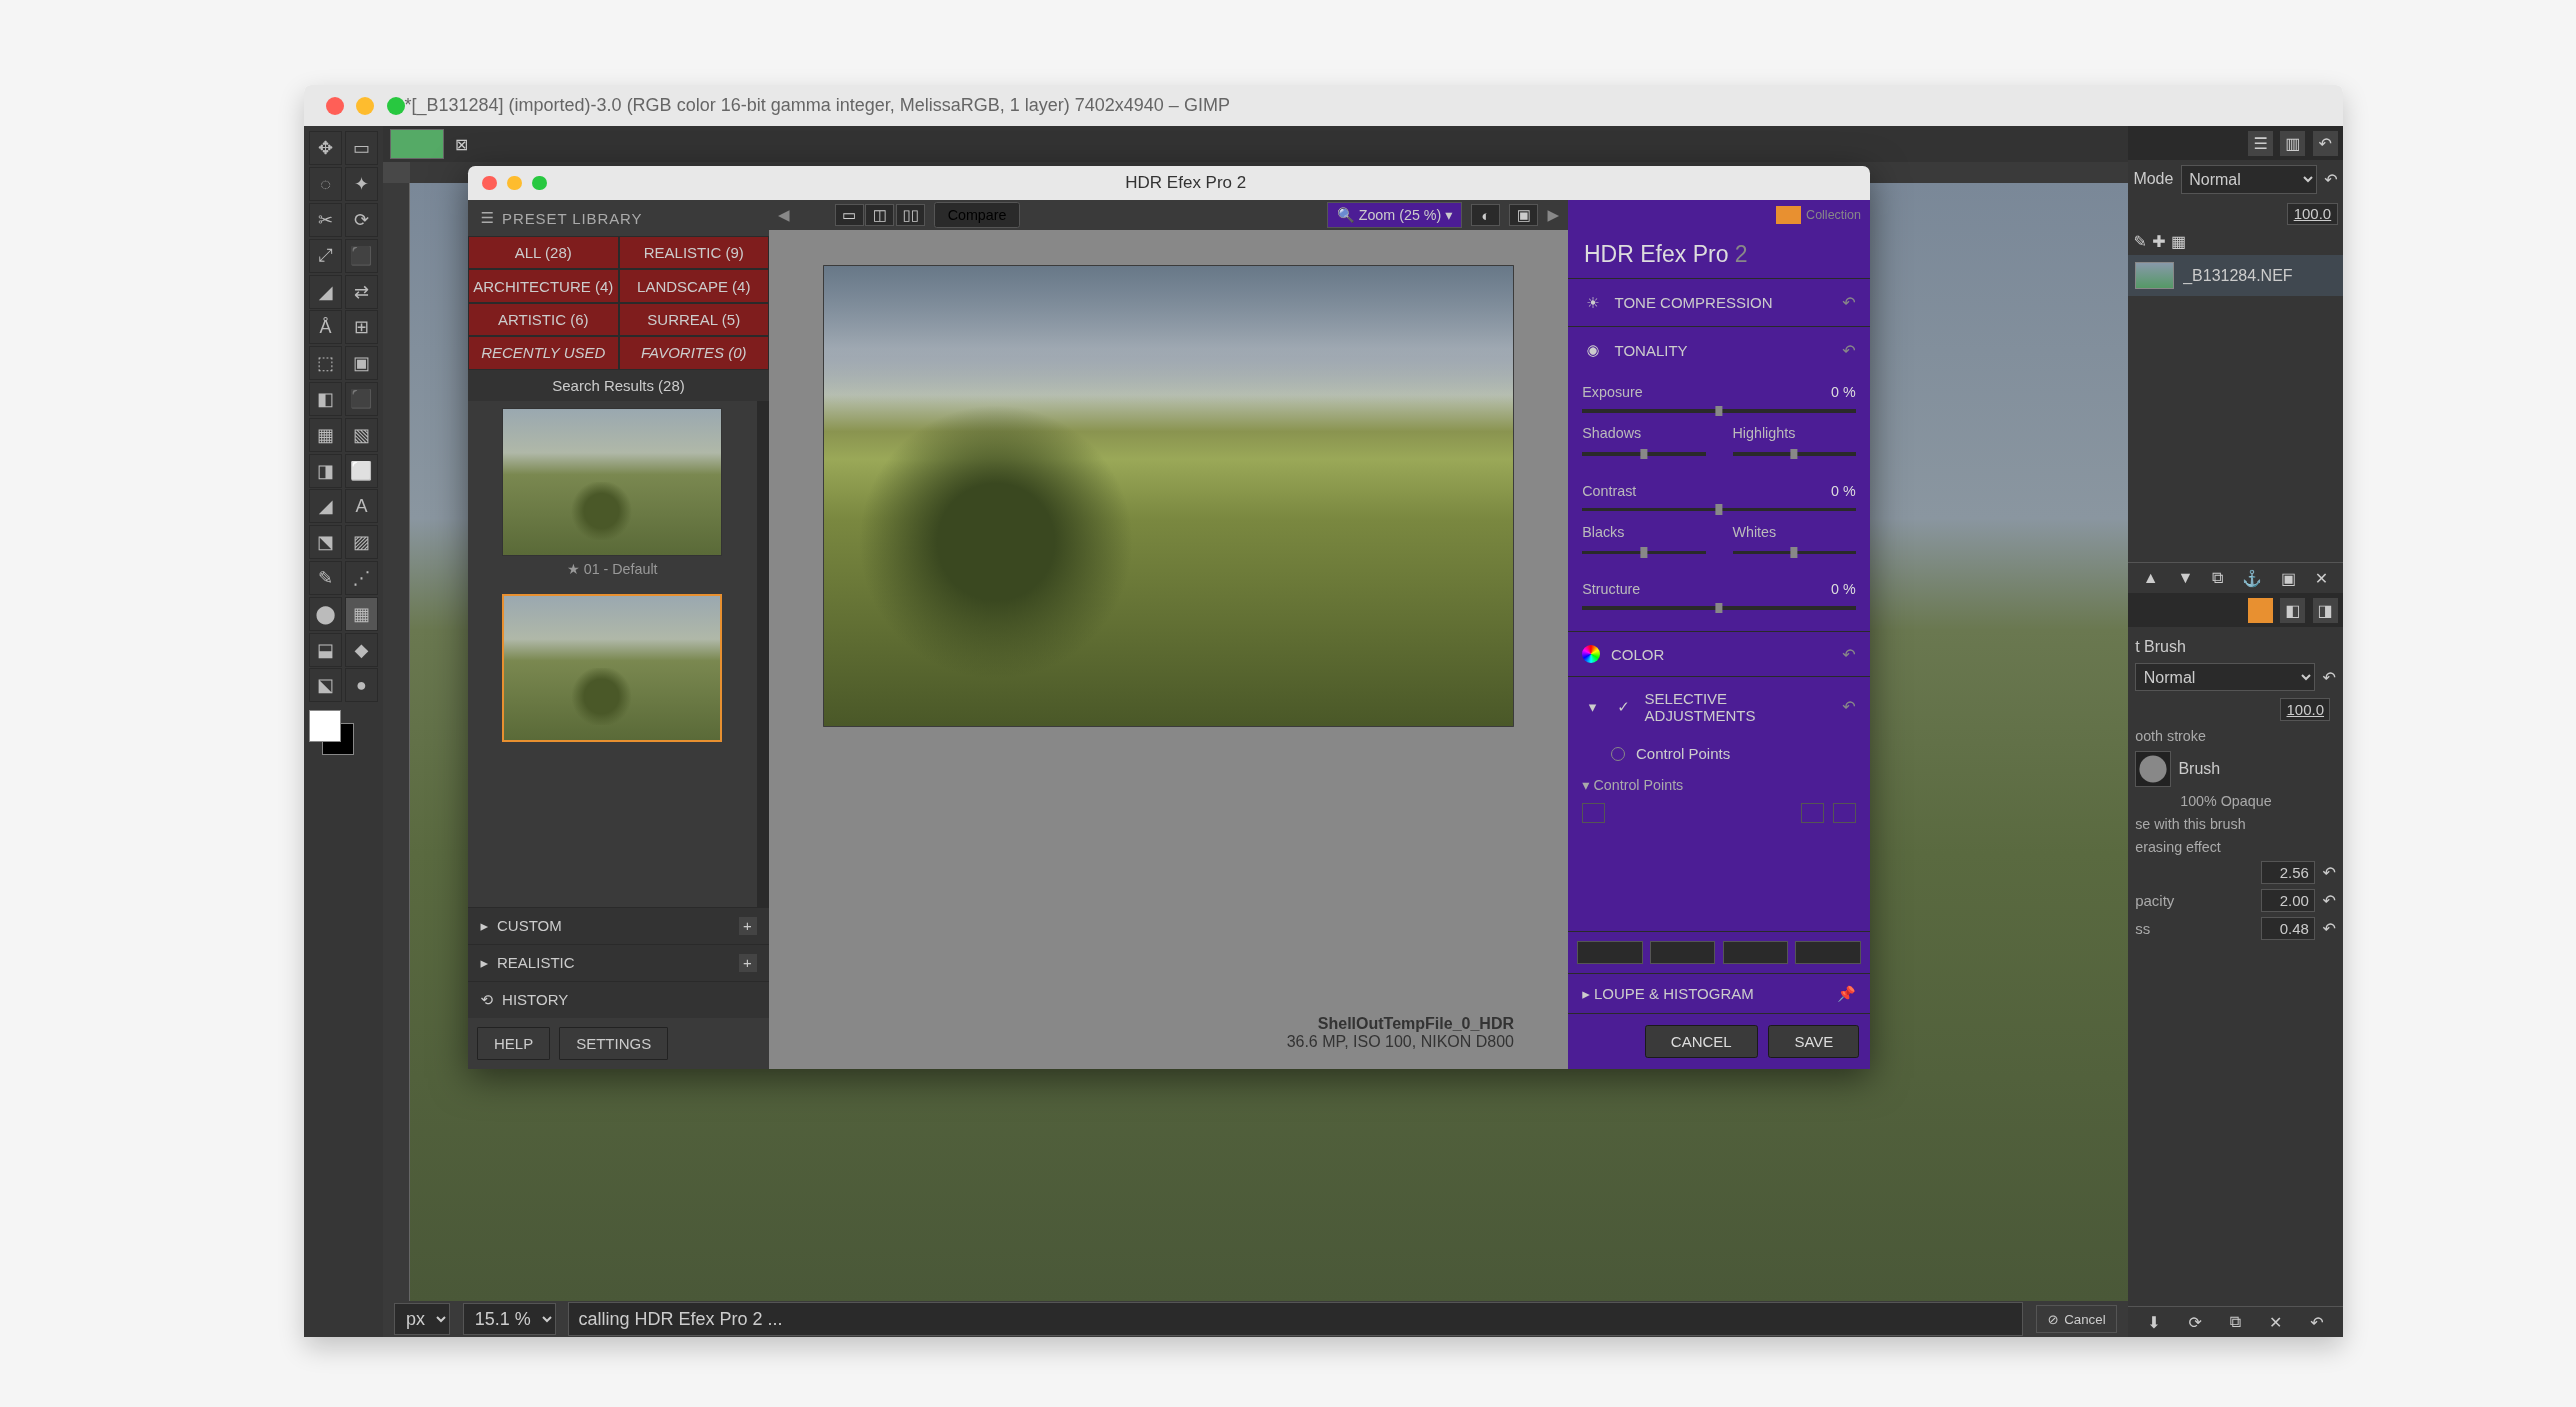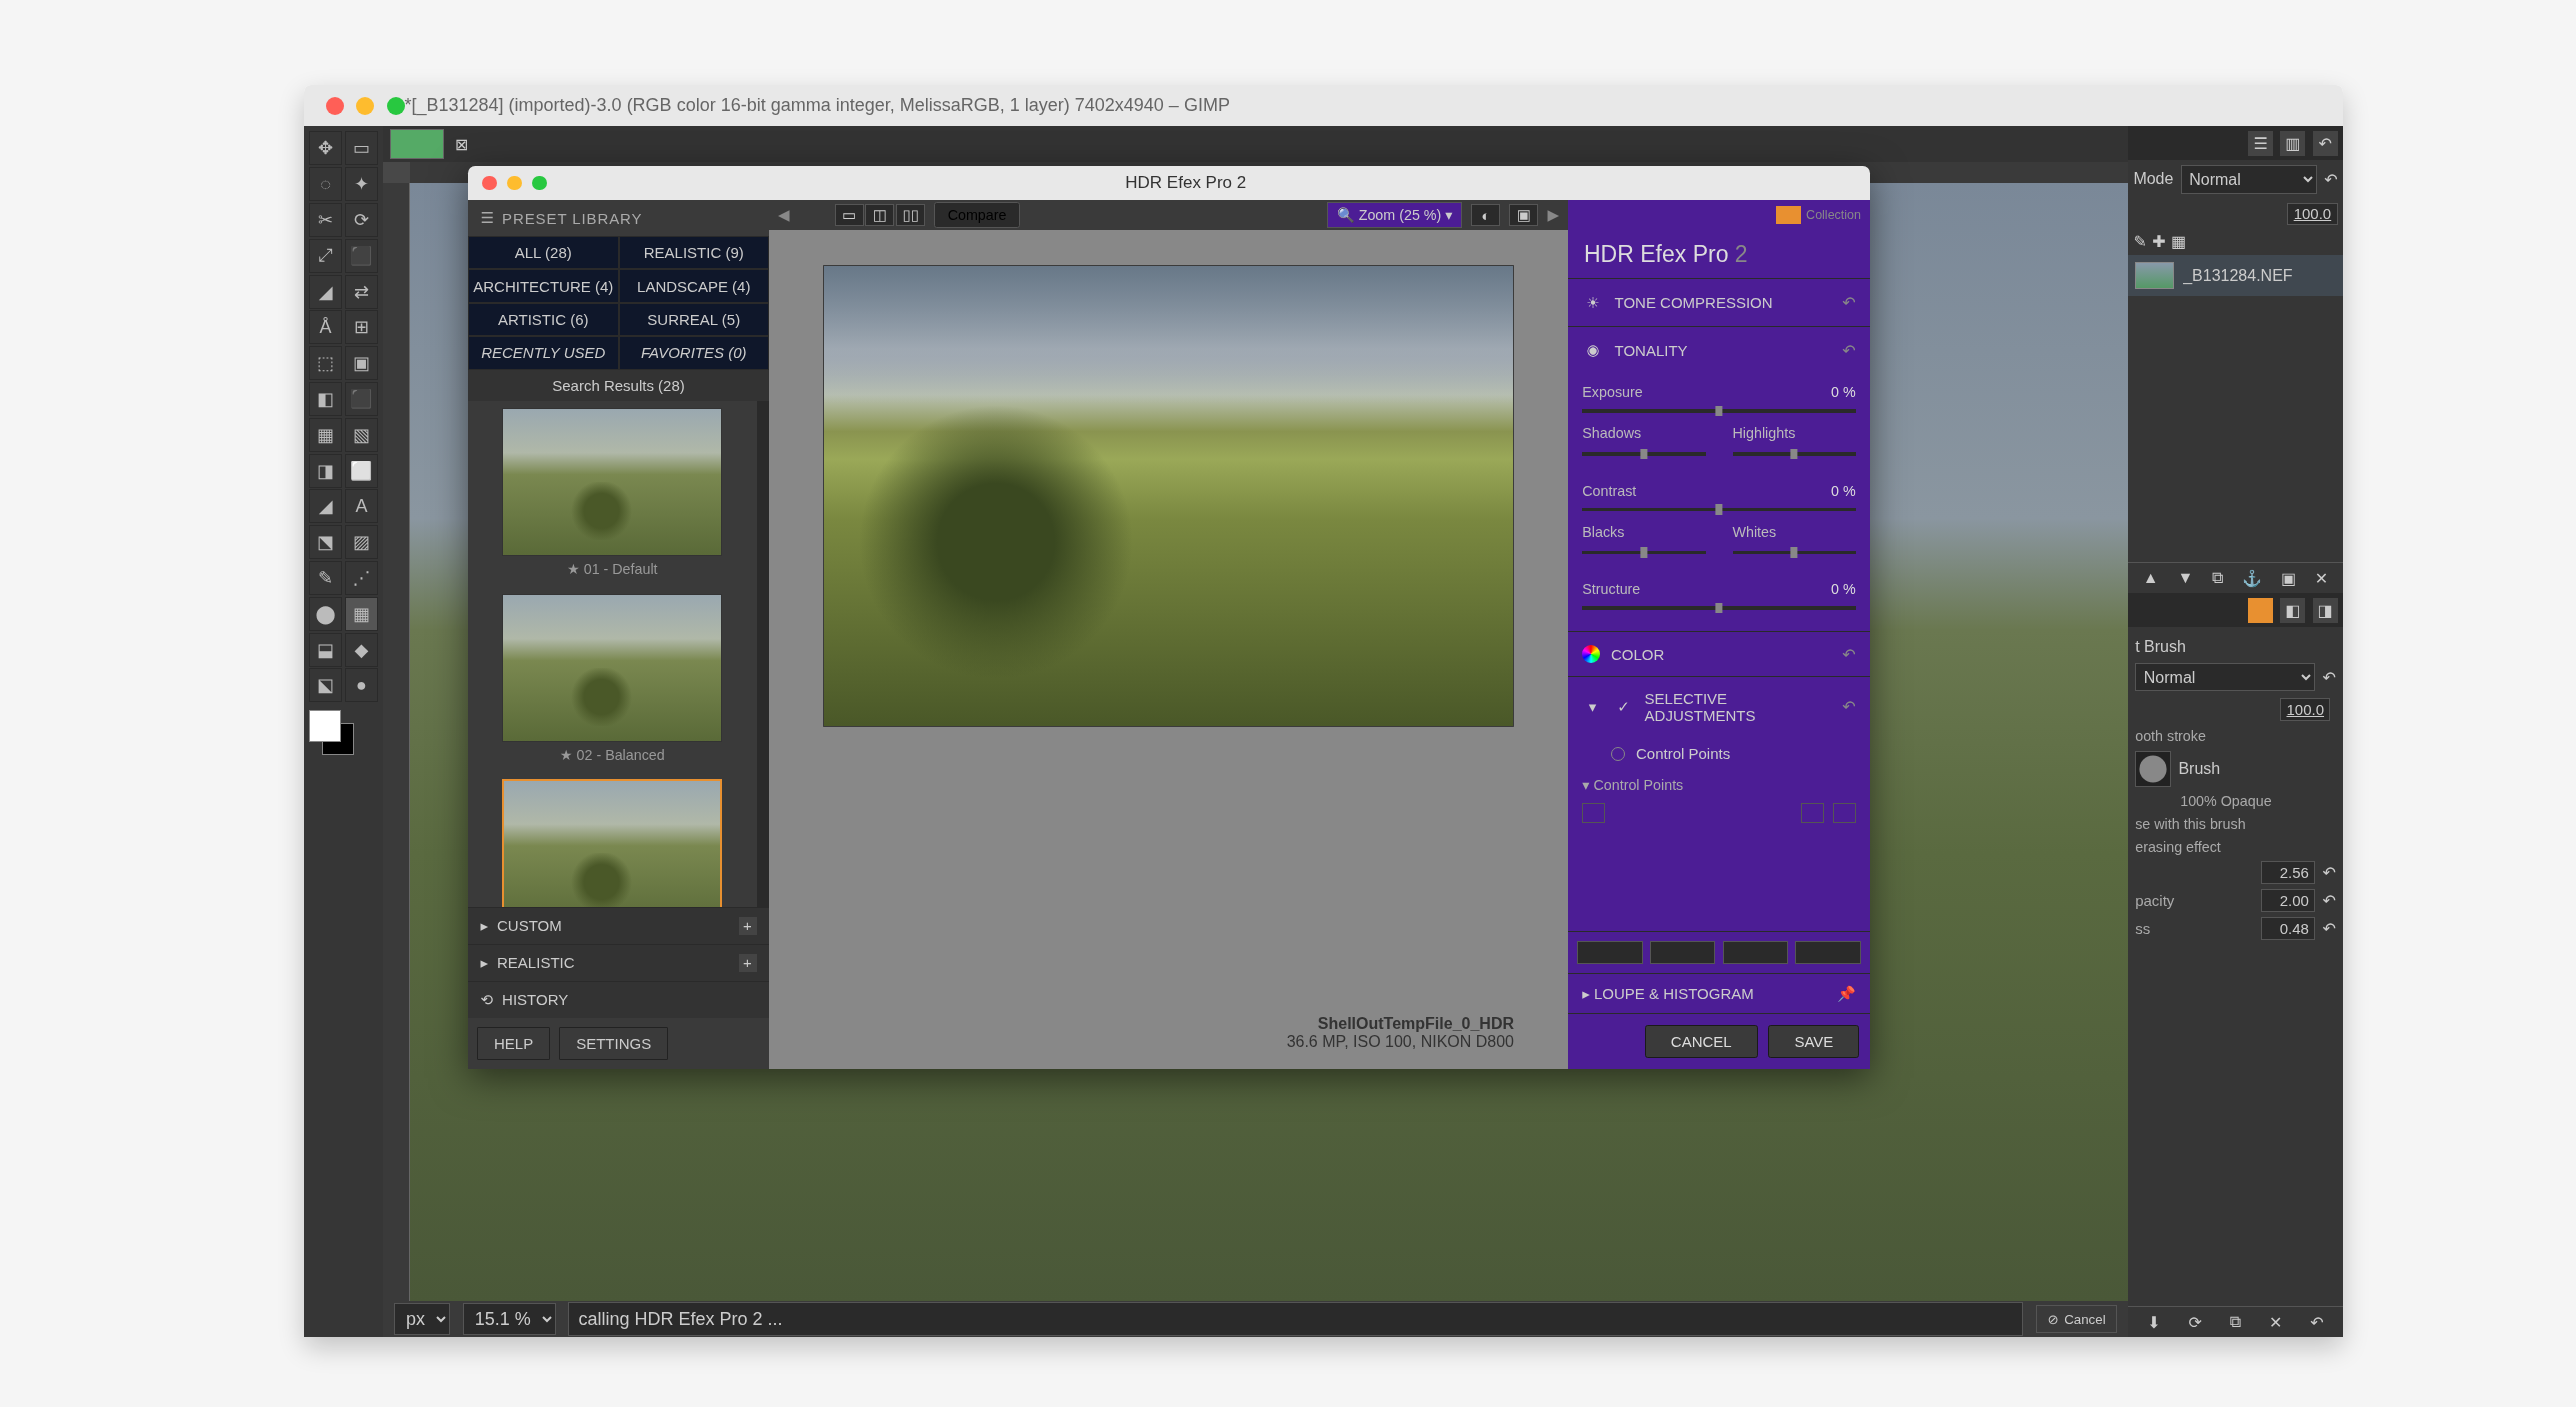--- a/index.html
+++ b/index.html
@@ -64,21 +64,21 @@
 .hdr-titlebar .traffic-lights { padding-left: 14.3px; gap: 10.7px; }
 .hdr-titlebar .tl { width: 14.3px; height: 14.3px; }
 .hdr-title { flex: 1; text-align: center; font-size: 17px; color: #333; padding-right: 45px; }
 
 .hdr-body { flex: 1; display: flex; background: #4a4a4a; min-height: 0; }
 
 
 .preset-panel { width: 301px; background: #3a3a3a; display: flex; flex-direction: column; color: #ccc; }
 .preset-header { padding: 9px 12.5px; font-size: 15px; color: #aaa; letter-spacing: 0.9px; display: flex; align-items: center; gap: 7.2px; }
 .preset-filters { display: flex; flex-wrap: wrap; }
-.filter-btn { width: 50%; padding: 7.2px 0; text-align: center; font-size: 15px; color: #ccc; background: #0f172a; border: 0.9px solid #2a2a2a; cursor: pointer; }
+.filter-btn { width: 50%; padding: 7.2px 0; text-align: center; font-size: 15px; color: #ccc; background: #7f1d1d; border: 0.9px solid #2a2a2a; cursor: pointer; }
 .filter-btn.italic { font-style: italic; }
 .search-header { padding: 7.2px; text-align: center; font-size: 15px; background: #333; }
 .preset-list { flex: 1; overflow-y: auto; padding: 7.2px; }
 .preset-item { margin-bottom: 10.7px; }
 .preset-thumb { width: 220px; height: 148px; margin: 0 auto; background: linear-gradient(to bottom, #9aa8b0 0%, #b0b8a8 30%, #7a8850 45%, #5a6a38 100%); border: 1.8px solid #333; position: relative; }
 .preset-thumb.selected { border: 2.7px solid #e89030; }
 .preset-thumb::before { content: ""; position: absolute; bottom: 10%; left: 30%; width: 30%; height: 40%; background: radial-gradient(circle, #4a5828 40%, transparent 70%); }
 .preset-label { text-align: center; padding: 5.4px; font-size: 14.3px; color: #999; }
 .preset-scrollbar { width: 12.5px; background: #2a2a2a; }
 .section-row { display: flex; align-items: center; padding: 9px 12.5px; font-size: 15px; color: #ccc; background: #333; border-top: 0.9px solid #2a2a2a; gap: 9px; }
@@ -348,24 +348,20 @@
           <div class="filter-btn">SURREAL (5)</div>
           <div class="filter-btn italic">RECENTLY USED</div>
           <div class="filter-btn italic">FAVORITES (0)</div>
         </div>
         <div class="search-header">Search Results (28)</div>
         <div style="display:flex;flex:1;min-height:0">
           <div class="preset-list">
             <div class="preset-item">
               <div class="preset-thumb"></div>
               <div class="preset-label">★ 01 - Default</div>
-            </div>
-            <div class="preset-item">
-              <div class="preset-thumb"></div>
-              <div class="preset-label">★ 02 - Balanced</div>
             </div>
             <div class="preset-item">
               <div class="preset-thumb selected"></div>
 
             </div>
           </div>
           <div class="preset-scrollbar"></div>
         </div>
         <div class="section-row">
           <span>▸</span>

